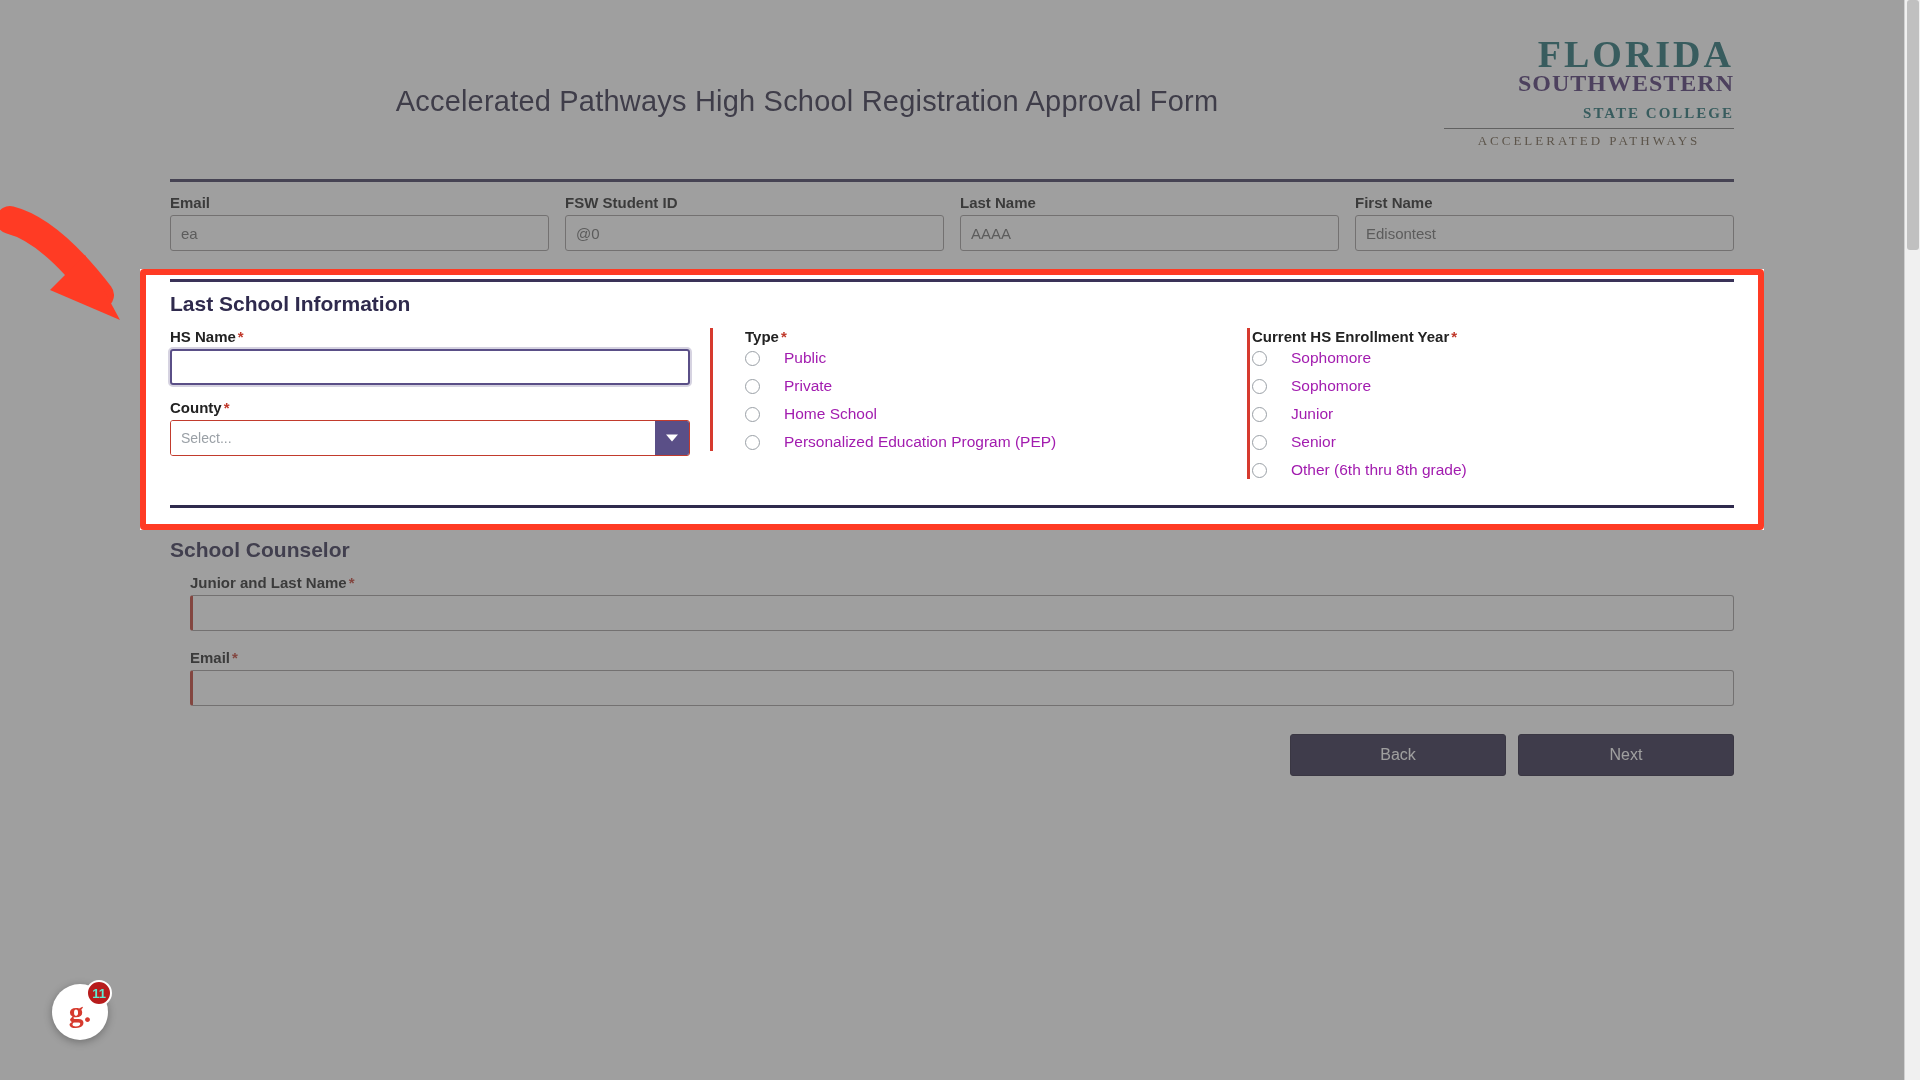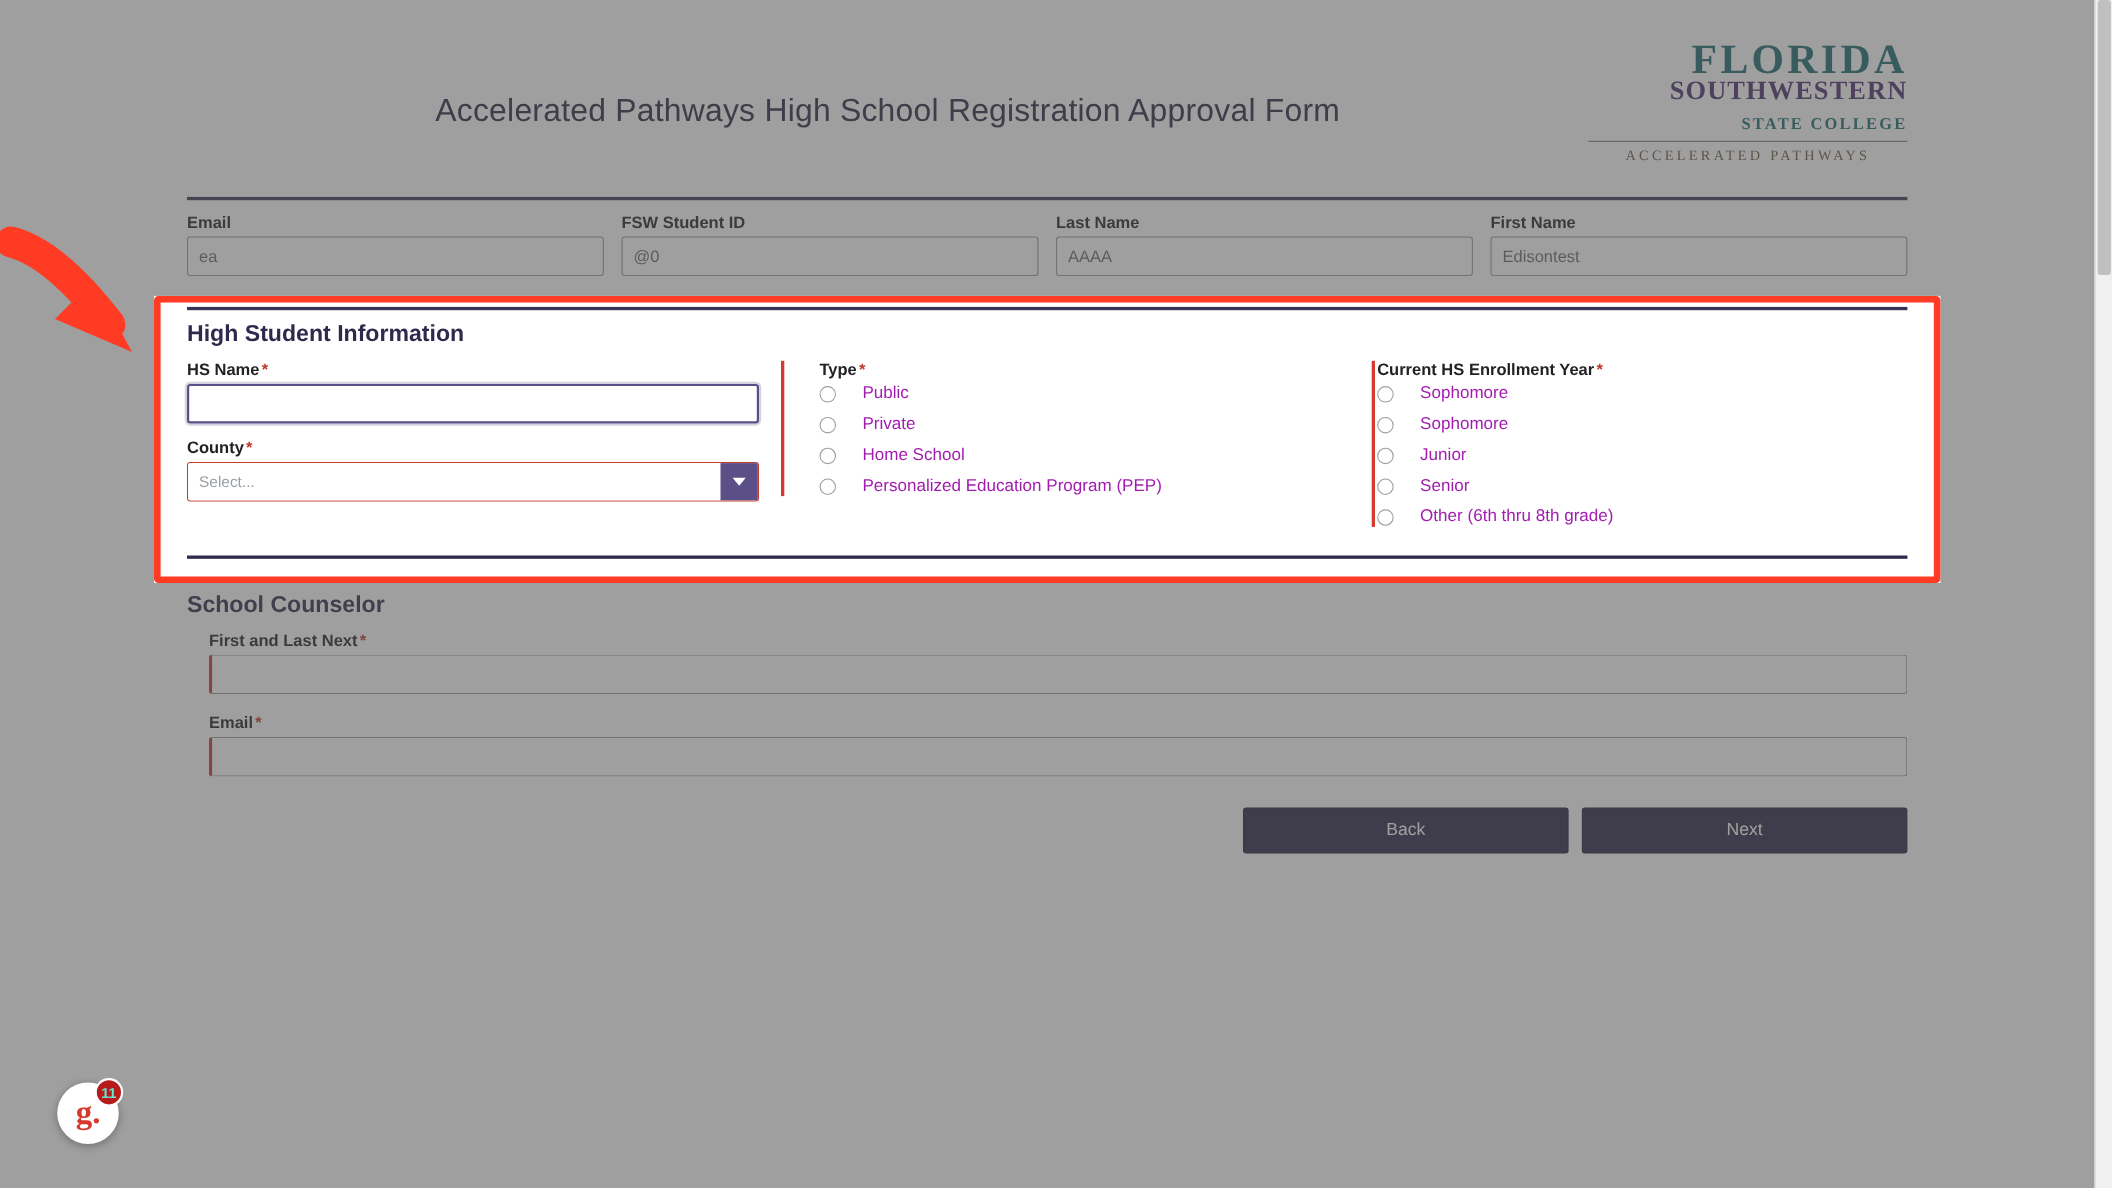--- a/index.html
+++ b/index.html
@@ -158,21 +158,21 @@
   .counselor .row { margin-top:6px; }
   .counselor .inp {
     width:100%; height:36px;
     border:1px solid #9e9a9a; border-left:3px solid #c23b2d;
     border-radius:3px; padding:0 10px; font-size:15px; background:#fff;
   }
 
   
   .btn-row { display:flex; justify-content:flex-end; gap:12px; margin-top:28px; }
   .btn {
-    width:296px; height:42px;
+    width:216px; height:42px;
     background:#2c2545; color:#fff;
     border:1px solid #1f1a33; border-radius:3px;
     font-size:16px;
     display:flex; align-items:center; justify-content:center;
     cursor:pointer;
   }
 
   
   .g-badge {
     position:absolute; left:52px; bottom:40px;
@@ -236,21 +236,21 @@
       <div class="pi-col">
         <span class="field-label">First Name</span>
         <input class="text-input" value="Edisontest" style="">
       </div>
     </div>
 
     <div class="hs-panel-wrapper">
       <div class="hs-panel-bg"></div>
       <div class="hs-panel-content">
         <hr class="hs-hr">
-        <div class="section-heading">High Student Information</div>
+        <div class="section-heading">Last School Information</div>
 
         <div class="hs-cols">
 
           <div class="hs-col1">
             <div class="field-label">
               <span>HS Name</span><span class="req">*</span>
             </div>
             <input class="hsname-input" value="" style="">
 
             <div class="county-group">
@@ -324,21 +324,21 @@
         <hr class="hs-bottom-hr">
       </div>
       <div class="hs-panel-border"></div>
     </div>
 
     <div class="counselor">
       <div class="section-heading">School Counselor</div>
       <div class="fields">
         <div class="row">
           <div class="field-label">
-            <span>First and Last Next</span><span class="req">*</span>
+            <span>Junior and Last Name</span><span class="req">*</span>
           </div>
           <input class="inp" value="" style="">
         </div>
         <div class="row" style="margin-top:18px;">
           <div class="field-label">
             <span>Email</span><span class="req">*</span>
           </div>
           <input class="inp" value="" style="">
         </div>
       </div>

